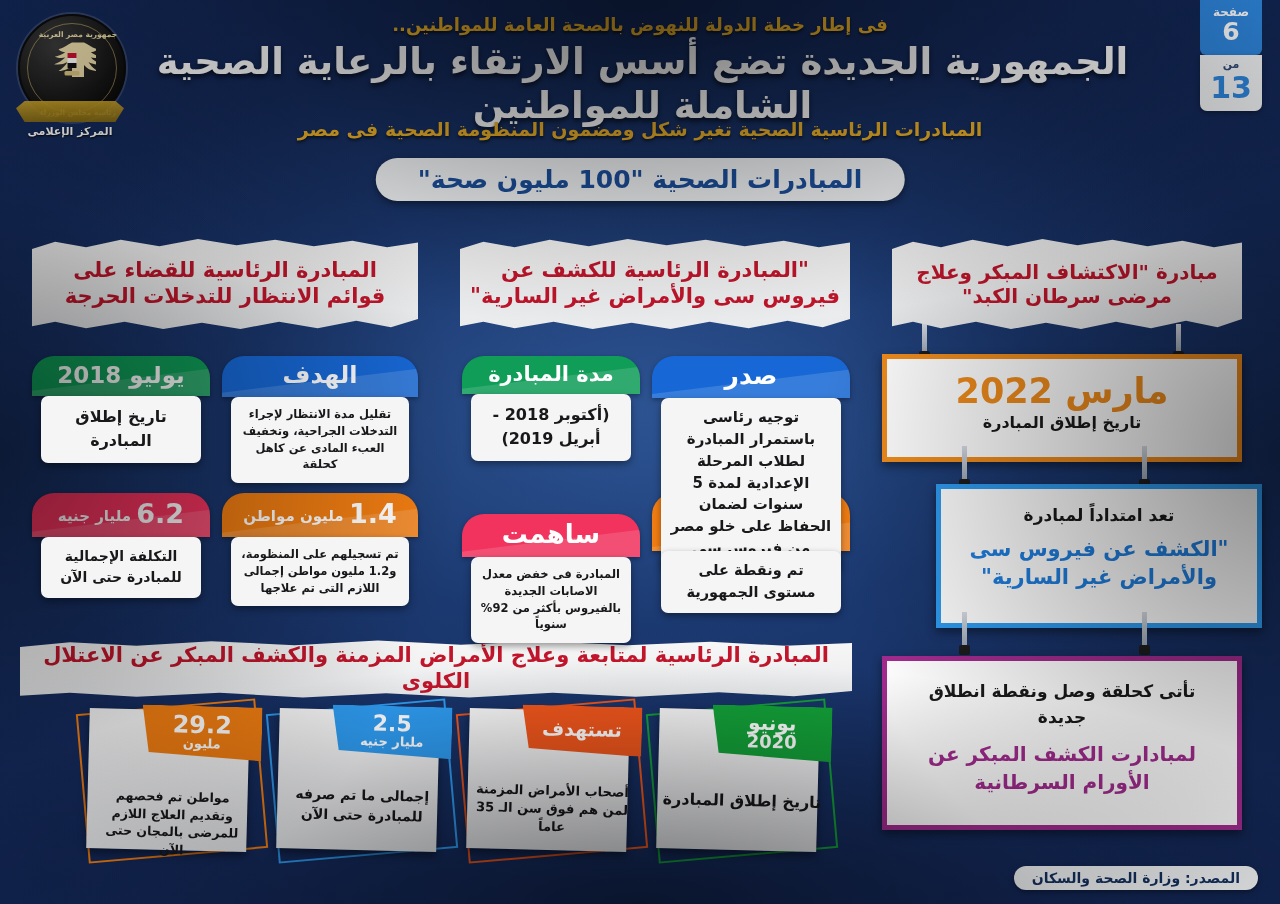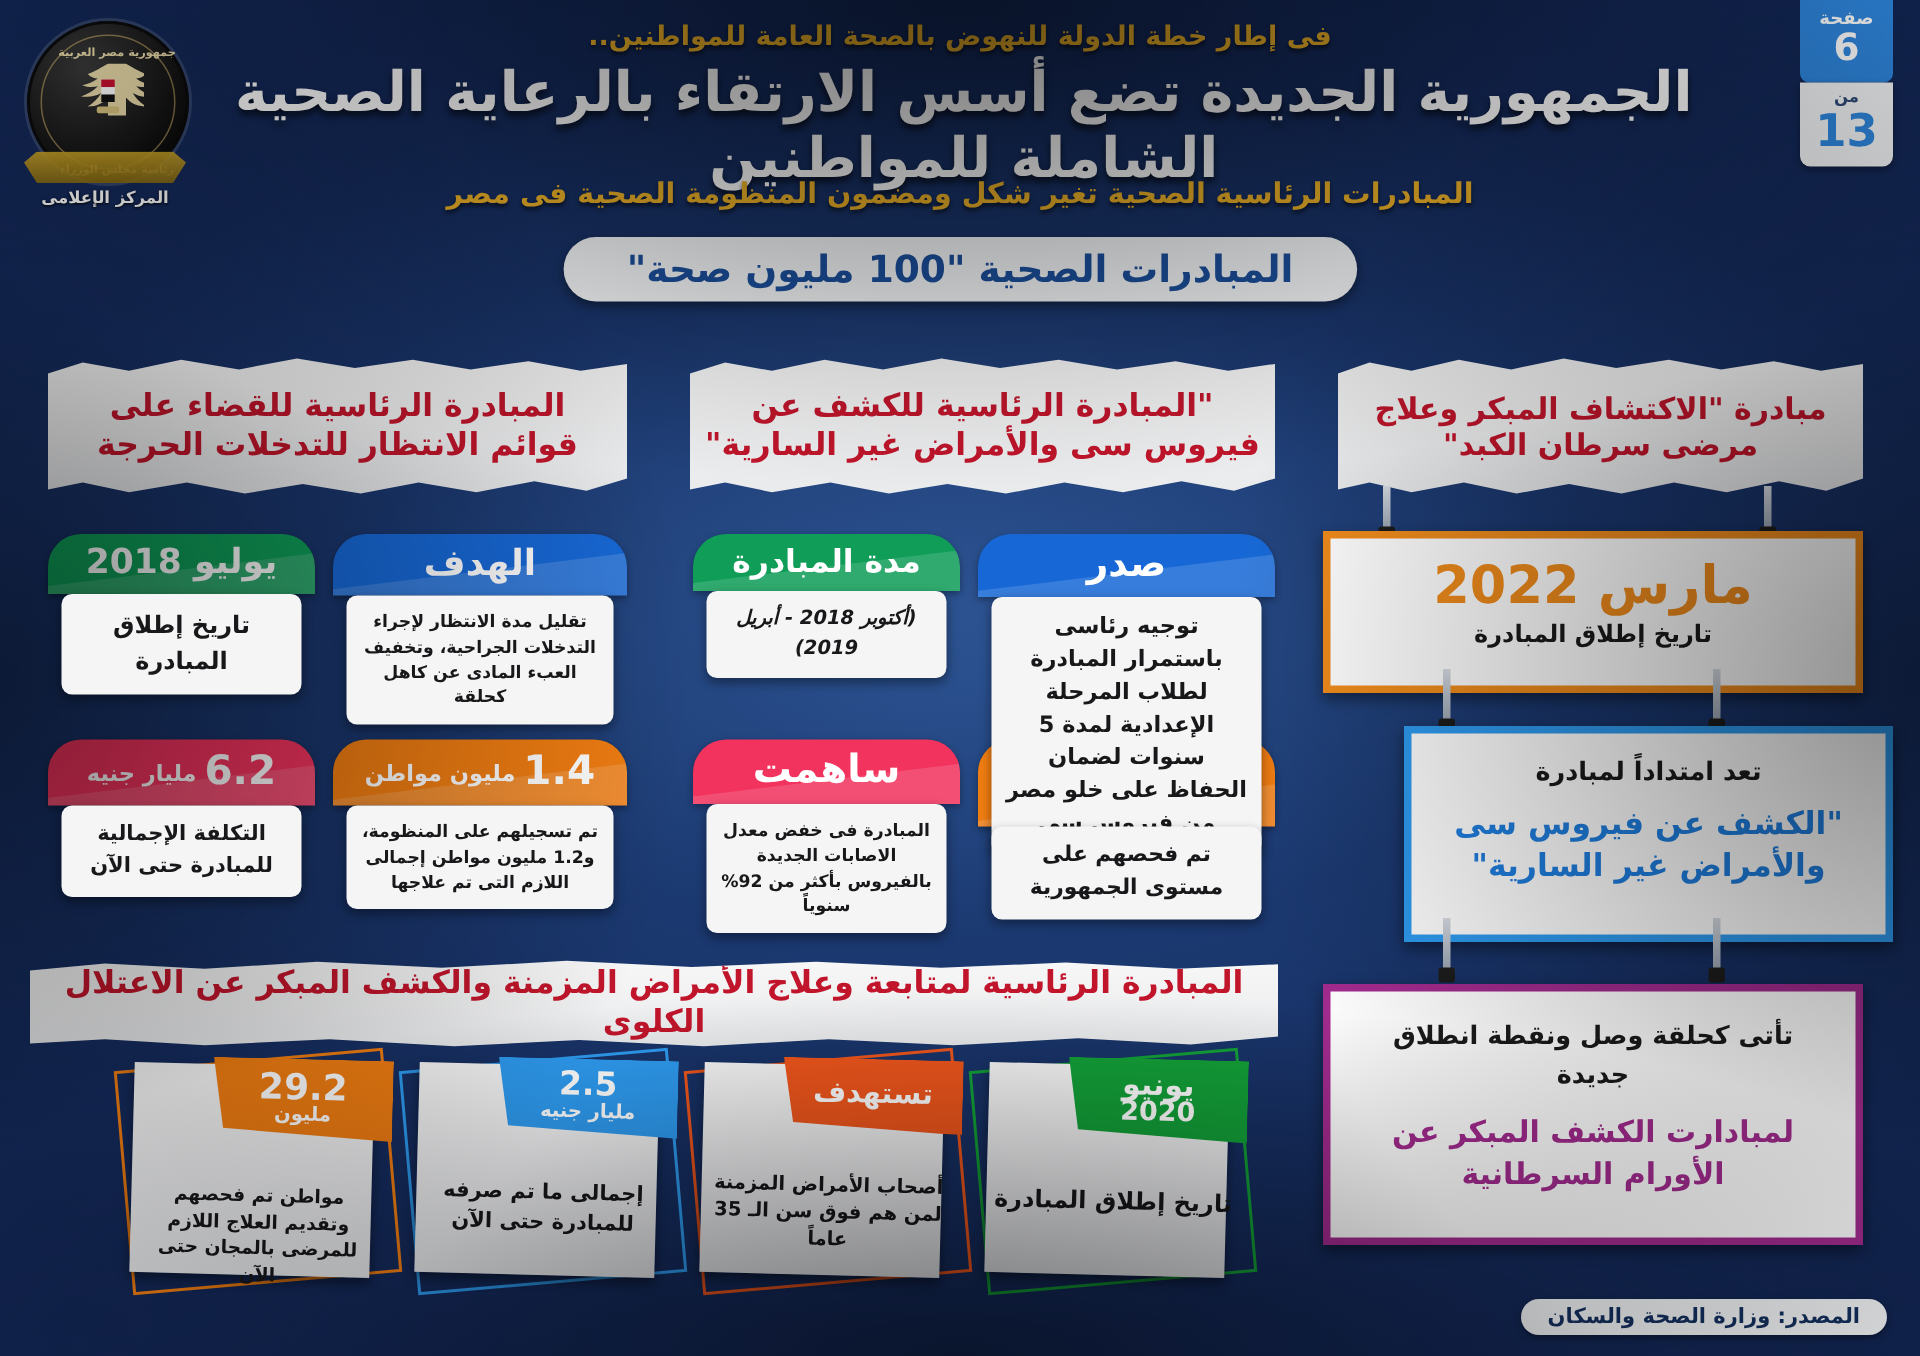--- a/index.html
+++ b/index.html
@@ -257,33 +257,33 @@
     <div class="t" style="font-size:21px;">"المبادرة الرئاسية للكشف عن فيروس سى والأمراض غير السارية"</div>
   </div>
 
   <div class="card" style="left:652px;top:356px;width:198px;">
     <div class="card-head h-blue" style="font-size:25px;">صدر</div>
     <div class="card-body" style="font-size:15px;line-height:1.45;">توجيه رئاسى باستمرار المبادرة لطلاب المرحلة الإعدادية لمدة 5 سنوات لضمان الحفاظ على خلو مصر من فيروس سى</div>
   </div>
 
   <div class="card" style="left:462px;top:356px;width:178px;">
     <div class="card-head h-green" style="font-size:21px;">مدة المبادرة</div>
-    <div class="card-body" style="font-size:13px;line-height:1.5;font-style:italic;">(أكتوبر 2018 - أبريل 2019)</div>
+    <div class="card-body" style="font-size:16px;line-height:1.5;">(أكتوبر 2018 - أبريل 2019)</div>
   </div>
 
   <div class="card" style="left:652px;top:493px;width:198px;">
     <div class="card-head h-orange" style="font-size:13px;">
       <span>أكثر من</span>
       <span class="num-lead">60</span>
       <span>مليون مواطن</span>
     </div>
-    <div class="card-body" style="font-size:14.5px;line-height:1.5;">تم فحصهم على مستوى الجمهورية</div>
-  </div>
-
-  <div class="card" style="left:462px;top:493px;width:178px;">
+    <div class="card-body" style="font-size:14.5px;line-height:1.5;">تم ونقطة على مستوى الجمهورية</div>
+  </div>
+
+  <div class="card" style="left:462px;top:514px;width:178px;">
     <div class="card-head h-pink" style="font-size:26px;">ساهمت</div>
     <div class="card-body" style="font-size:11.5px;line-height:1.45;">المبادرة فى خفض معدل الاصابات الجديدة بالفيروس بأكثر من 92% سنوياً</div>
   </div>
 
   <div class="torn" style="left:892px;top:238px;width:350px;height:92px;">
     <div class="t" style="font-size:20px;">مبادرة "الاكتشاف المبكر وعلاج مرضى سرطان الكبد"</div>
   </div>
 
   <div class="hang" style="left:922px;top:324px;height:30px;"></div>
   <div class="hang" style="left:1176px;top:324px;height:30px;"></div>

